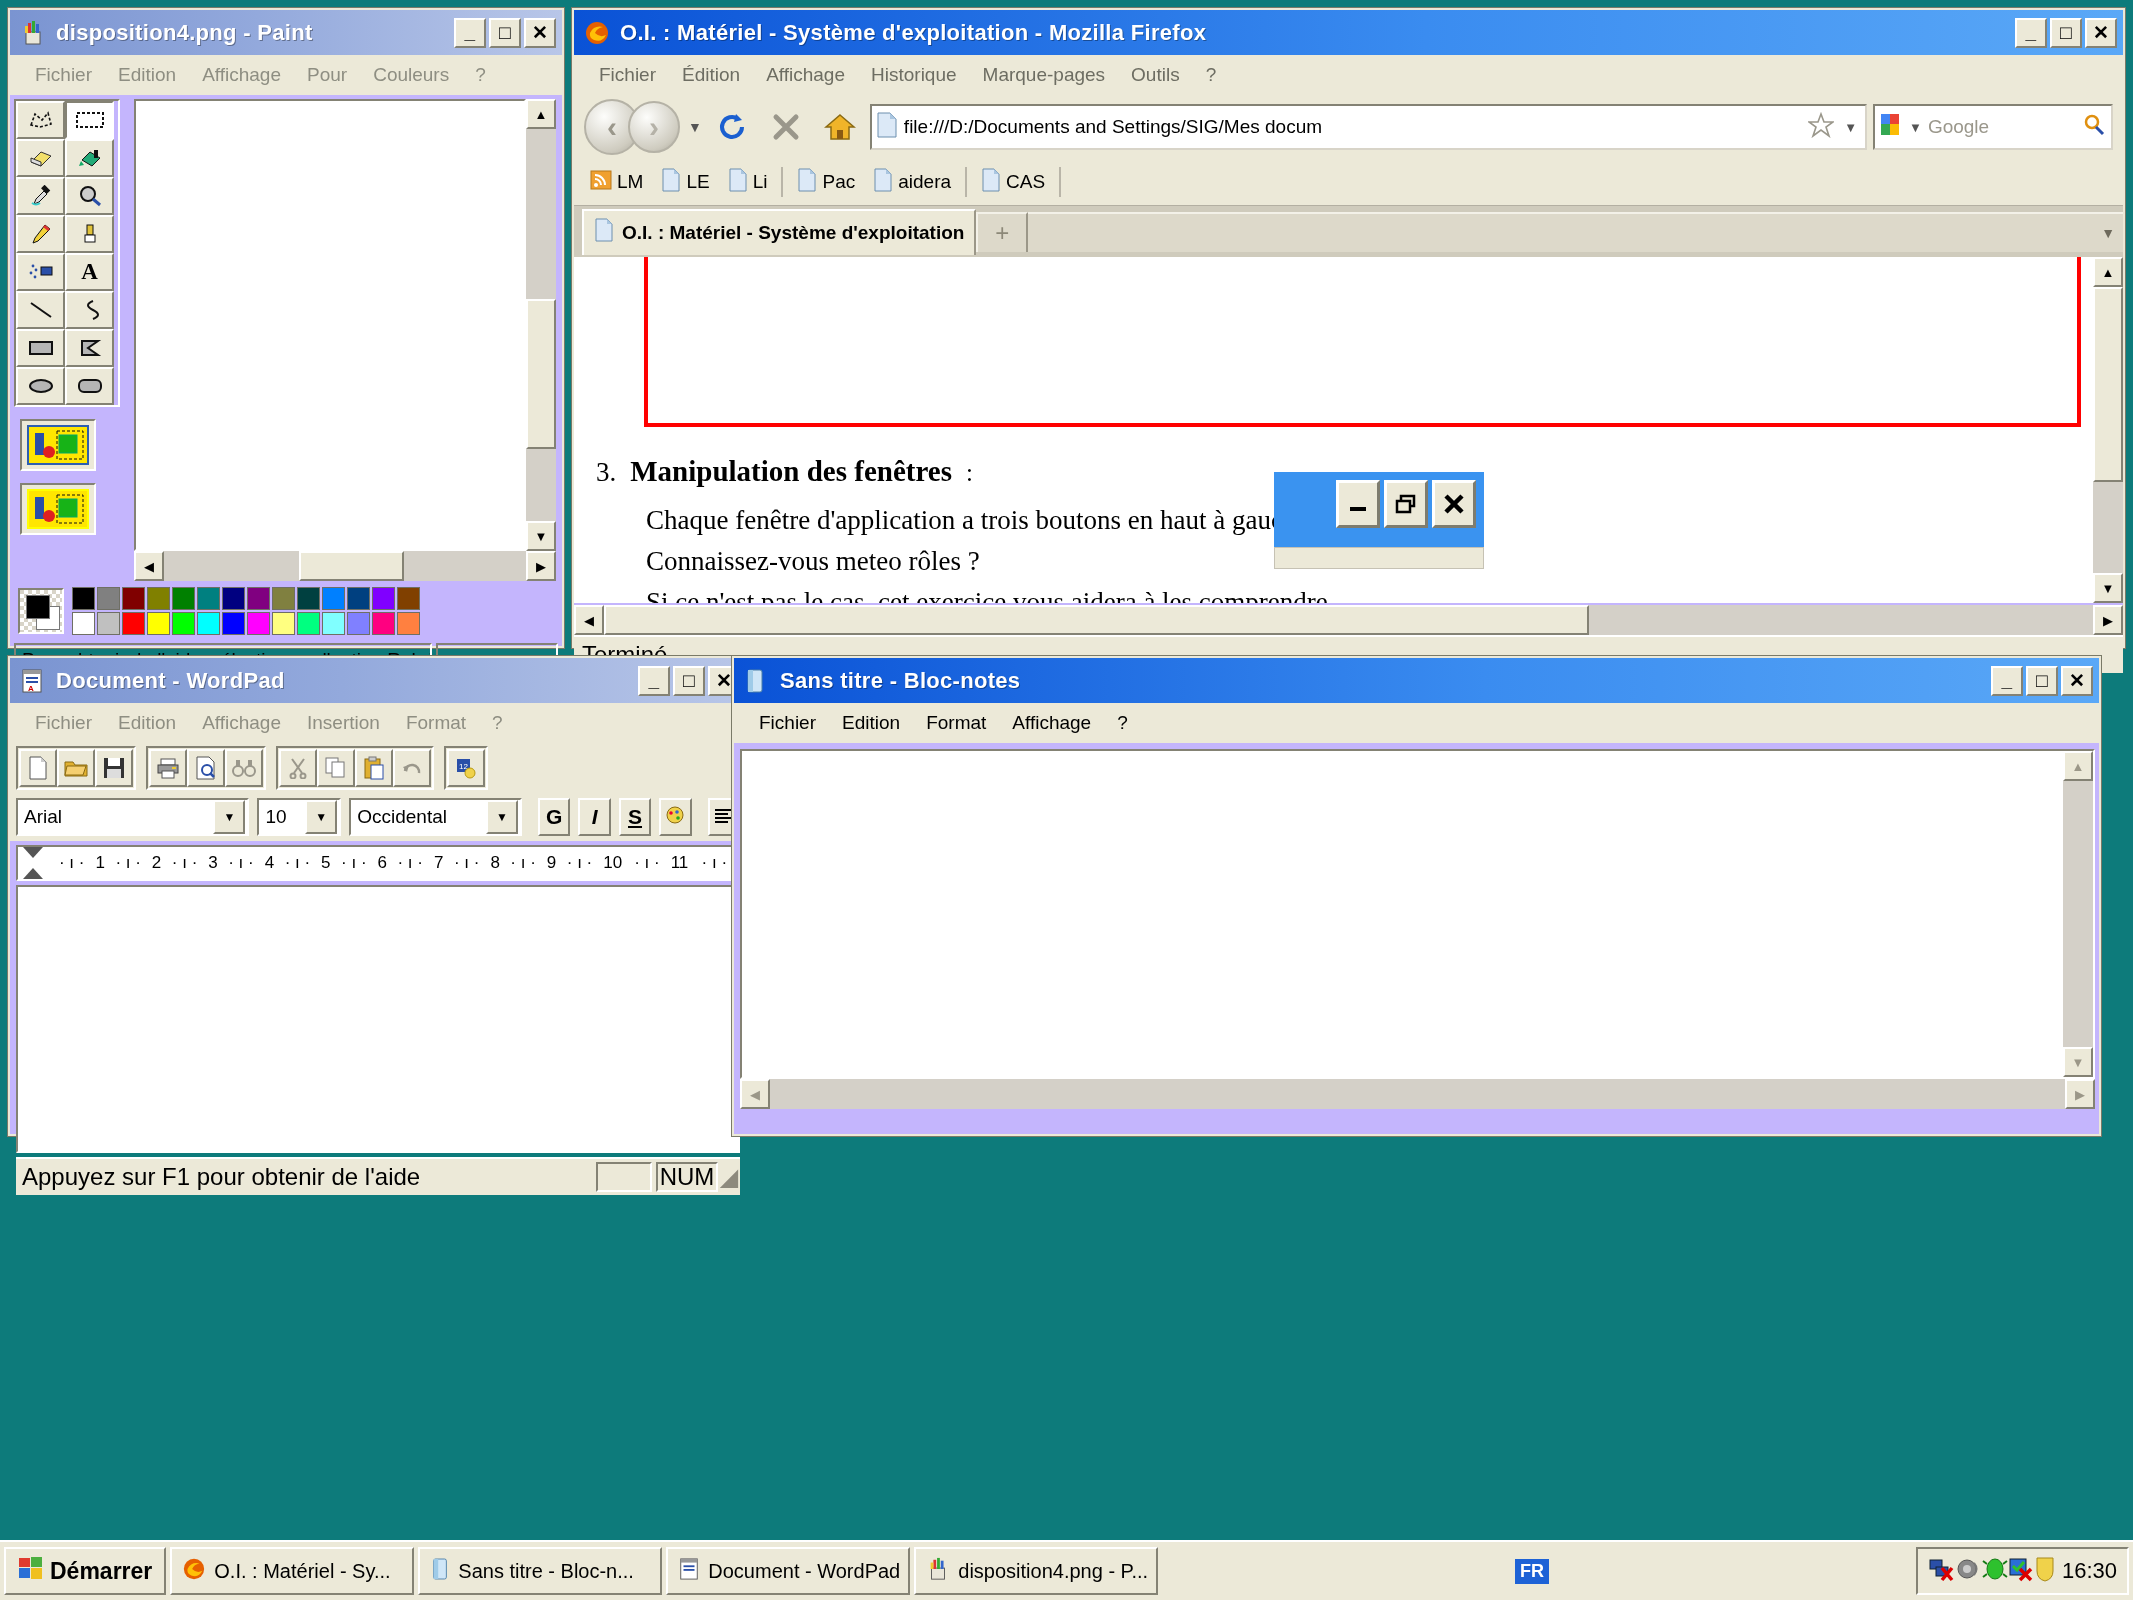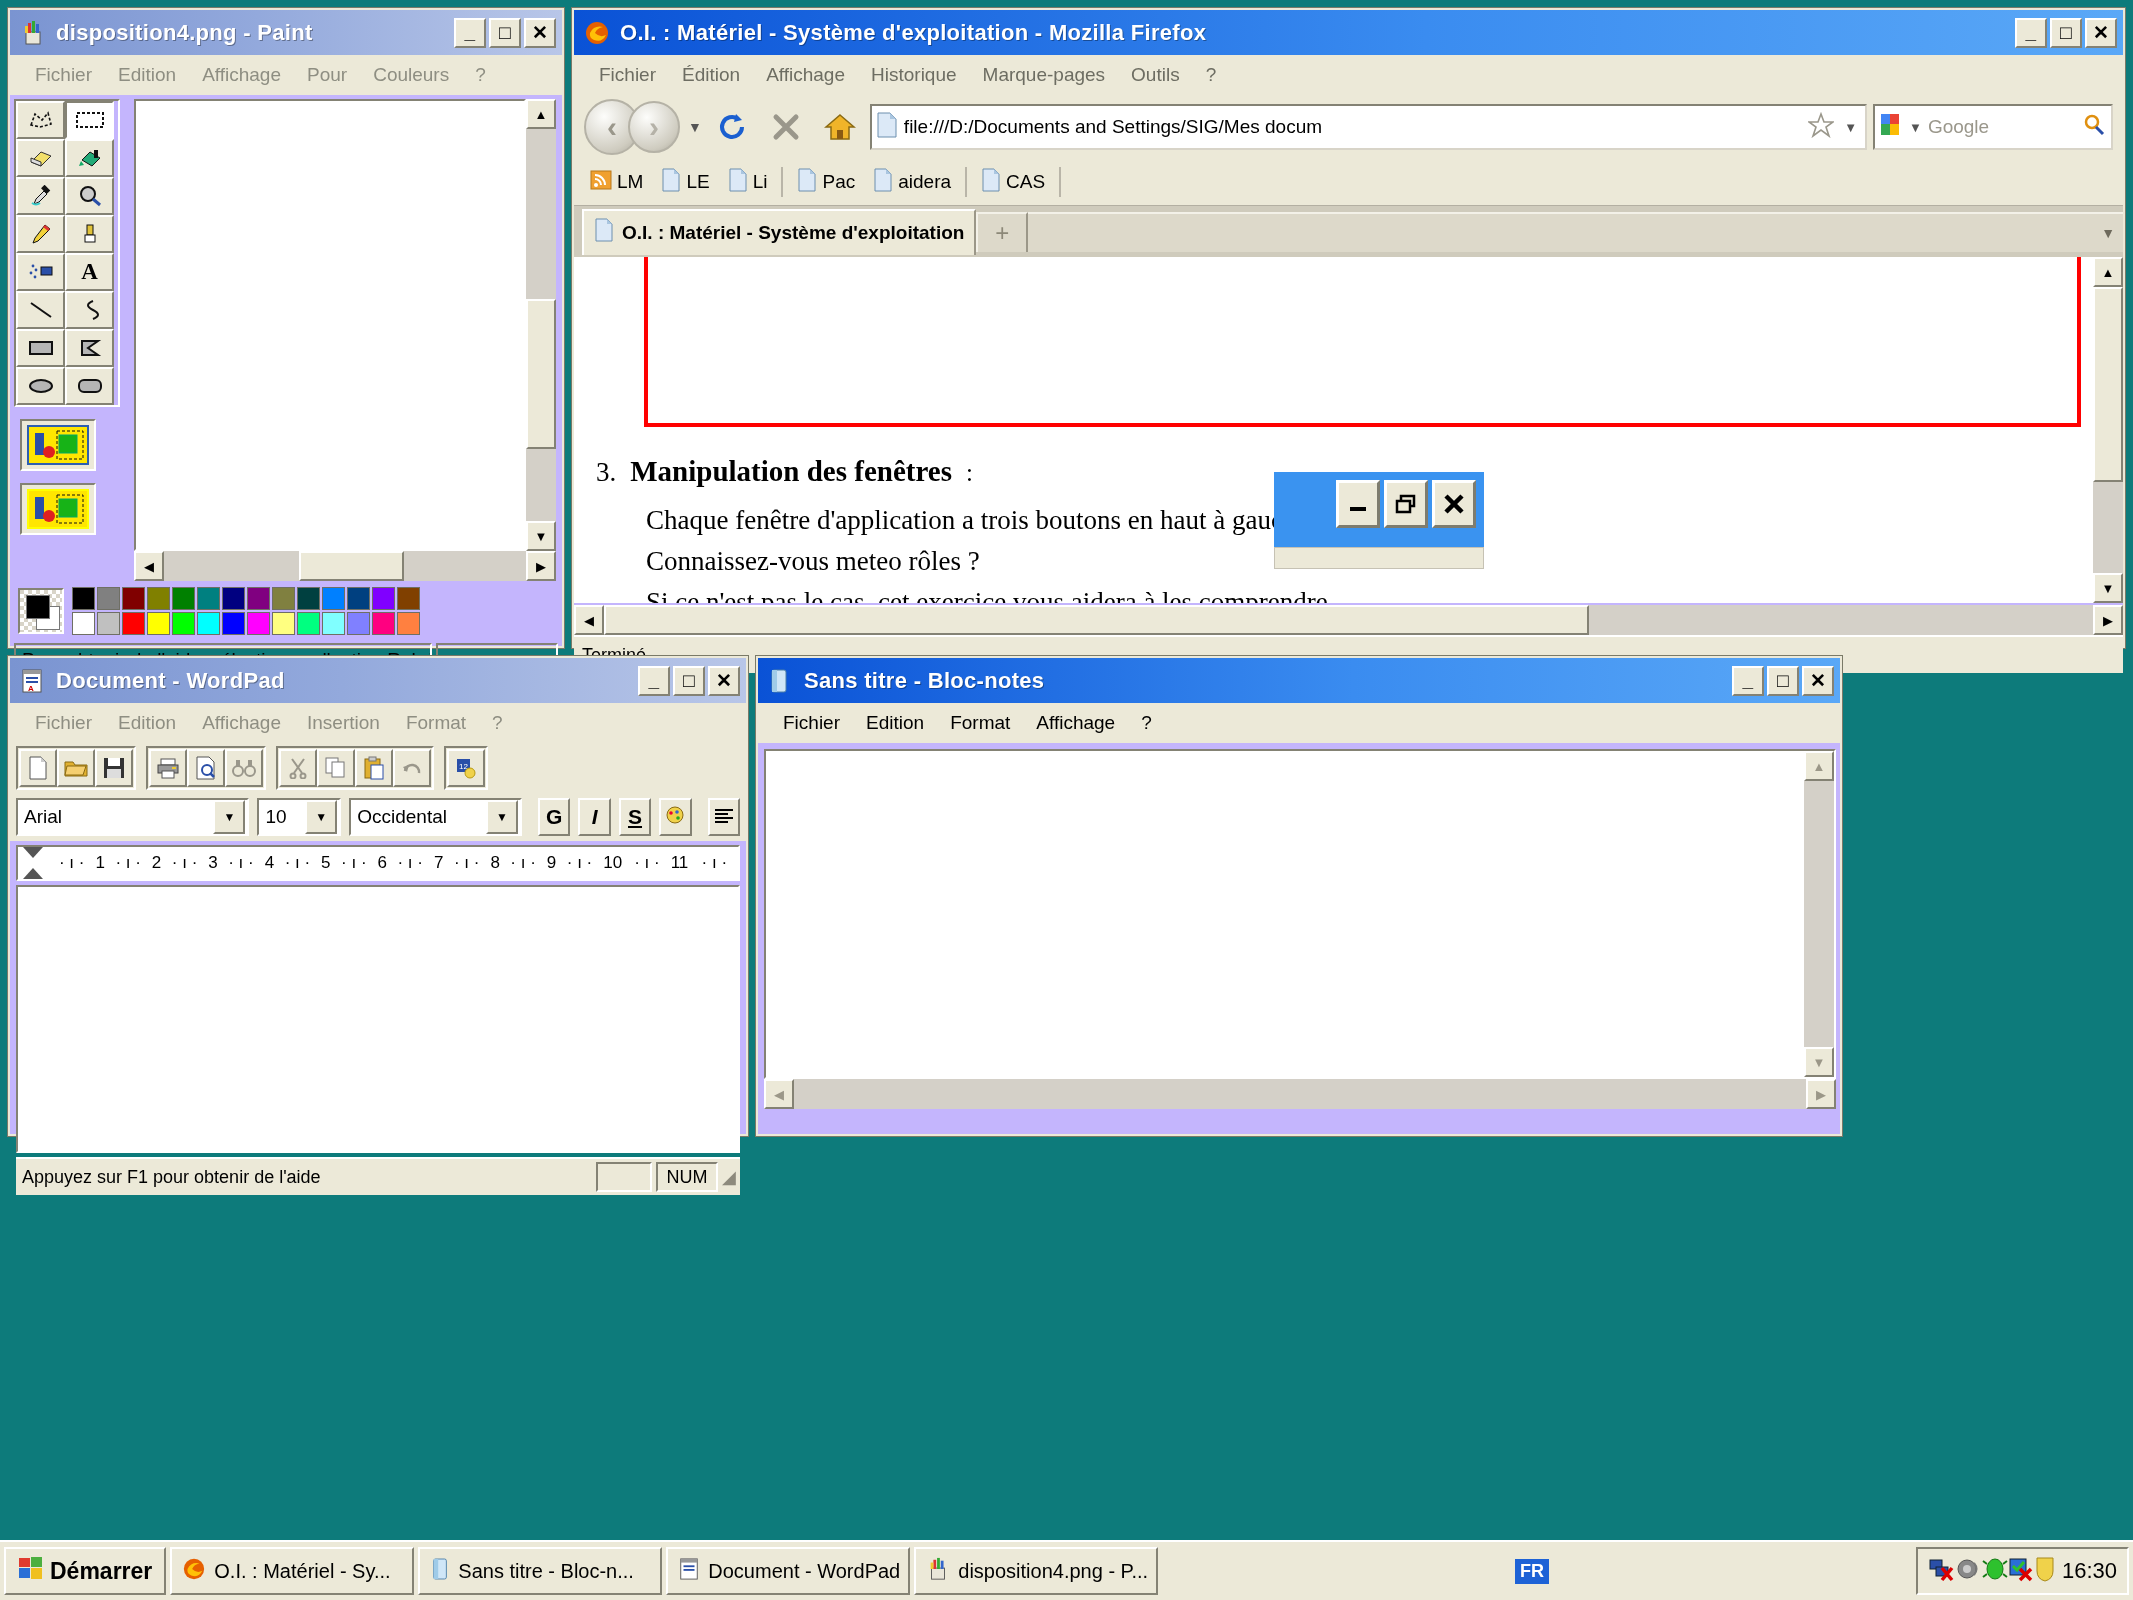--- a/index.html
+++ b/index.html
@@ -43,21 +43,21 @@
     color:#000;font-size:19px;font-weight:bold;line-height:1;
   }
   .menubar {
     height:40px;display:flex;align-items:center;gap:0px;
     padding-left:12px;background:#ece9d8;font-size:19px;
   }
   .menubar span.mi { padding:3px 13px; white-space:nowrap; }
   .menubar.gray span.mi { color:#8e8e82; }
   .statusbar {
     height:38px;background:#ece9d8;display:flex;align-items:center;
-    font-size:18px;
+    font-size:24px;
   }
   
   .sb-v { width:30px; background:#d4d0c8; display:flex;flex-direction:column; }
   .sb-h { height:30px; background:#d4d0c8; display:flex;flex-direction:row; }
   .sb-btn {
     width:30px;height:30px;flex:0 0 30px;background:#ece9d8;
     border-top:2px solid #fff;border-left:2px solid #fff;
     border-right:2px solid #848274;border-bottom:2px solid #848274;
     display:flex;align-items:center;justify-content:center;font-size:13px;color:#000;
   }
@@ -209,21 +209,21 @@
     height:36px;background:#fff;margin:4px 6px 0 6px;position:relative;overflow:hidden;
     border-top:2px solid #848274;border-left:2px solid #848274;
     border-right:2px solid #fff;border-bottom:2px solid #fff;
     font-size:17px;display:flex;align-items:center;
   }
   .wp-doc { margin:4px 6px 0 6px;background:#fff;
     border-top:2px solid #848274;border-left:2px solid #848274;
     border-right:2px solid #fff;border-bottom:2px solid #fff; }
 
   
-  #notepad { left:756px; top:656px; width:1086px; height:480px; }
+  #notepad { left:732px; top:656px; width:1369px; height:480px; }
   .np-doc { margin:6px 4px 0 6px;background:#fff;display:flex;
     border-top:2px solid #848274;border-left:2px solid #848274;
     border-right:2px solid #fff;border-bottom:2px solid #fff; }
 
   
   #taskbar {
     position:absolute;left:0;bottom:0;width:2133px;height:60px;background:#ece9d8;
     border-top:2px solid #fff;display:flex;align-items:center;padding:0 4px;gap:4px;
   }
   .start-btn {

